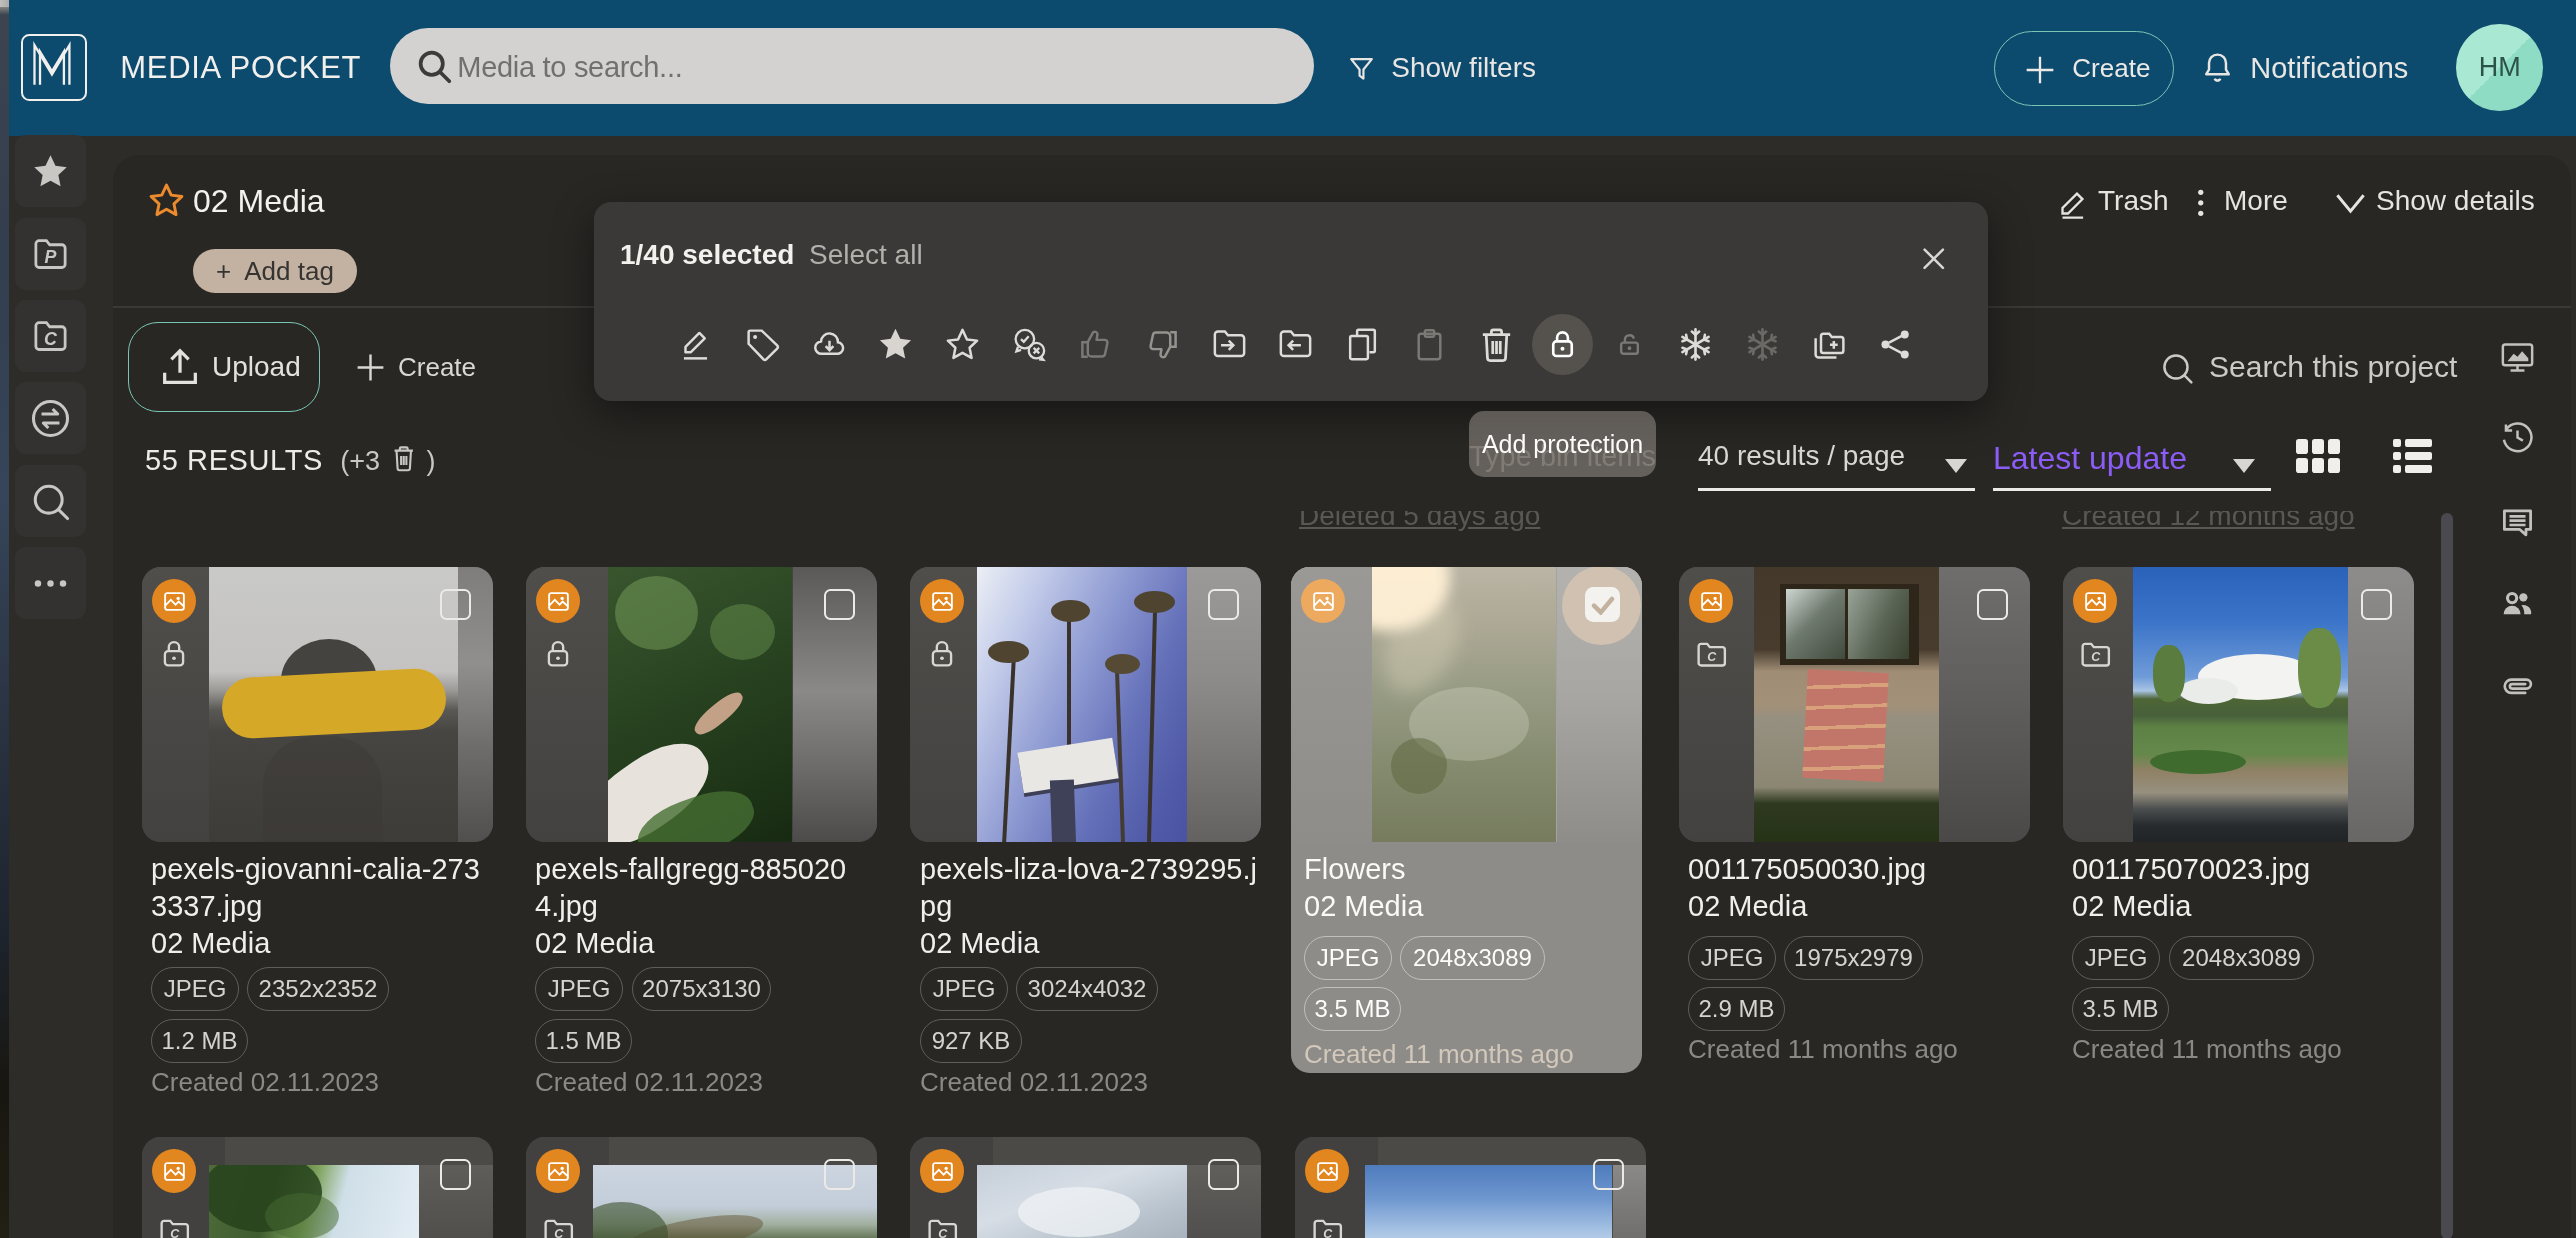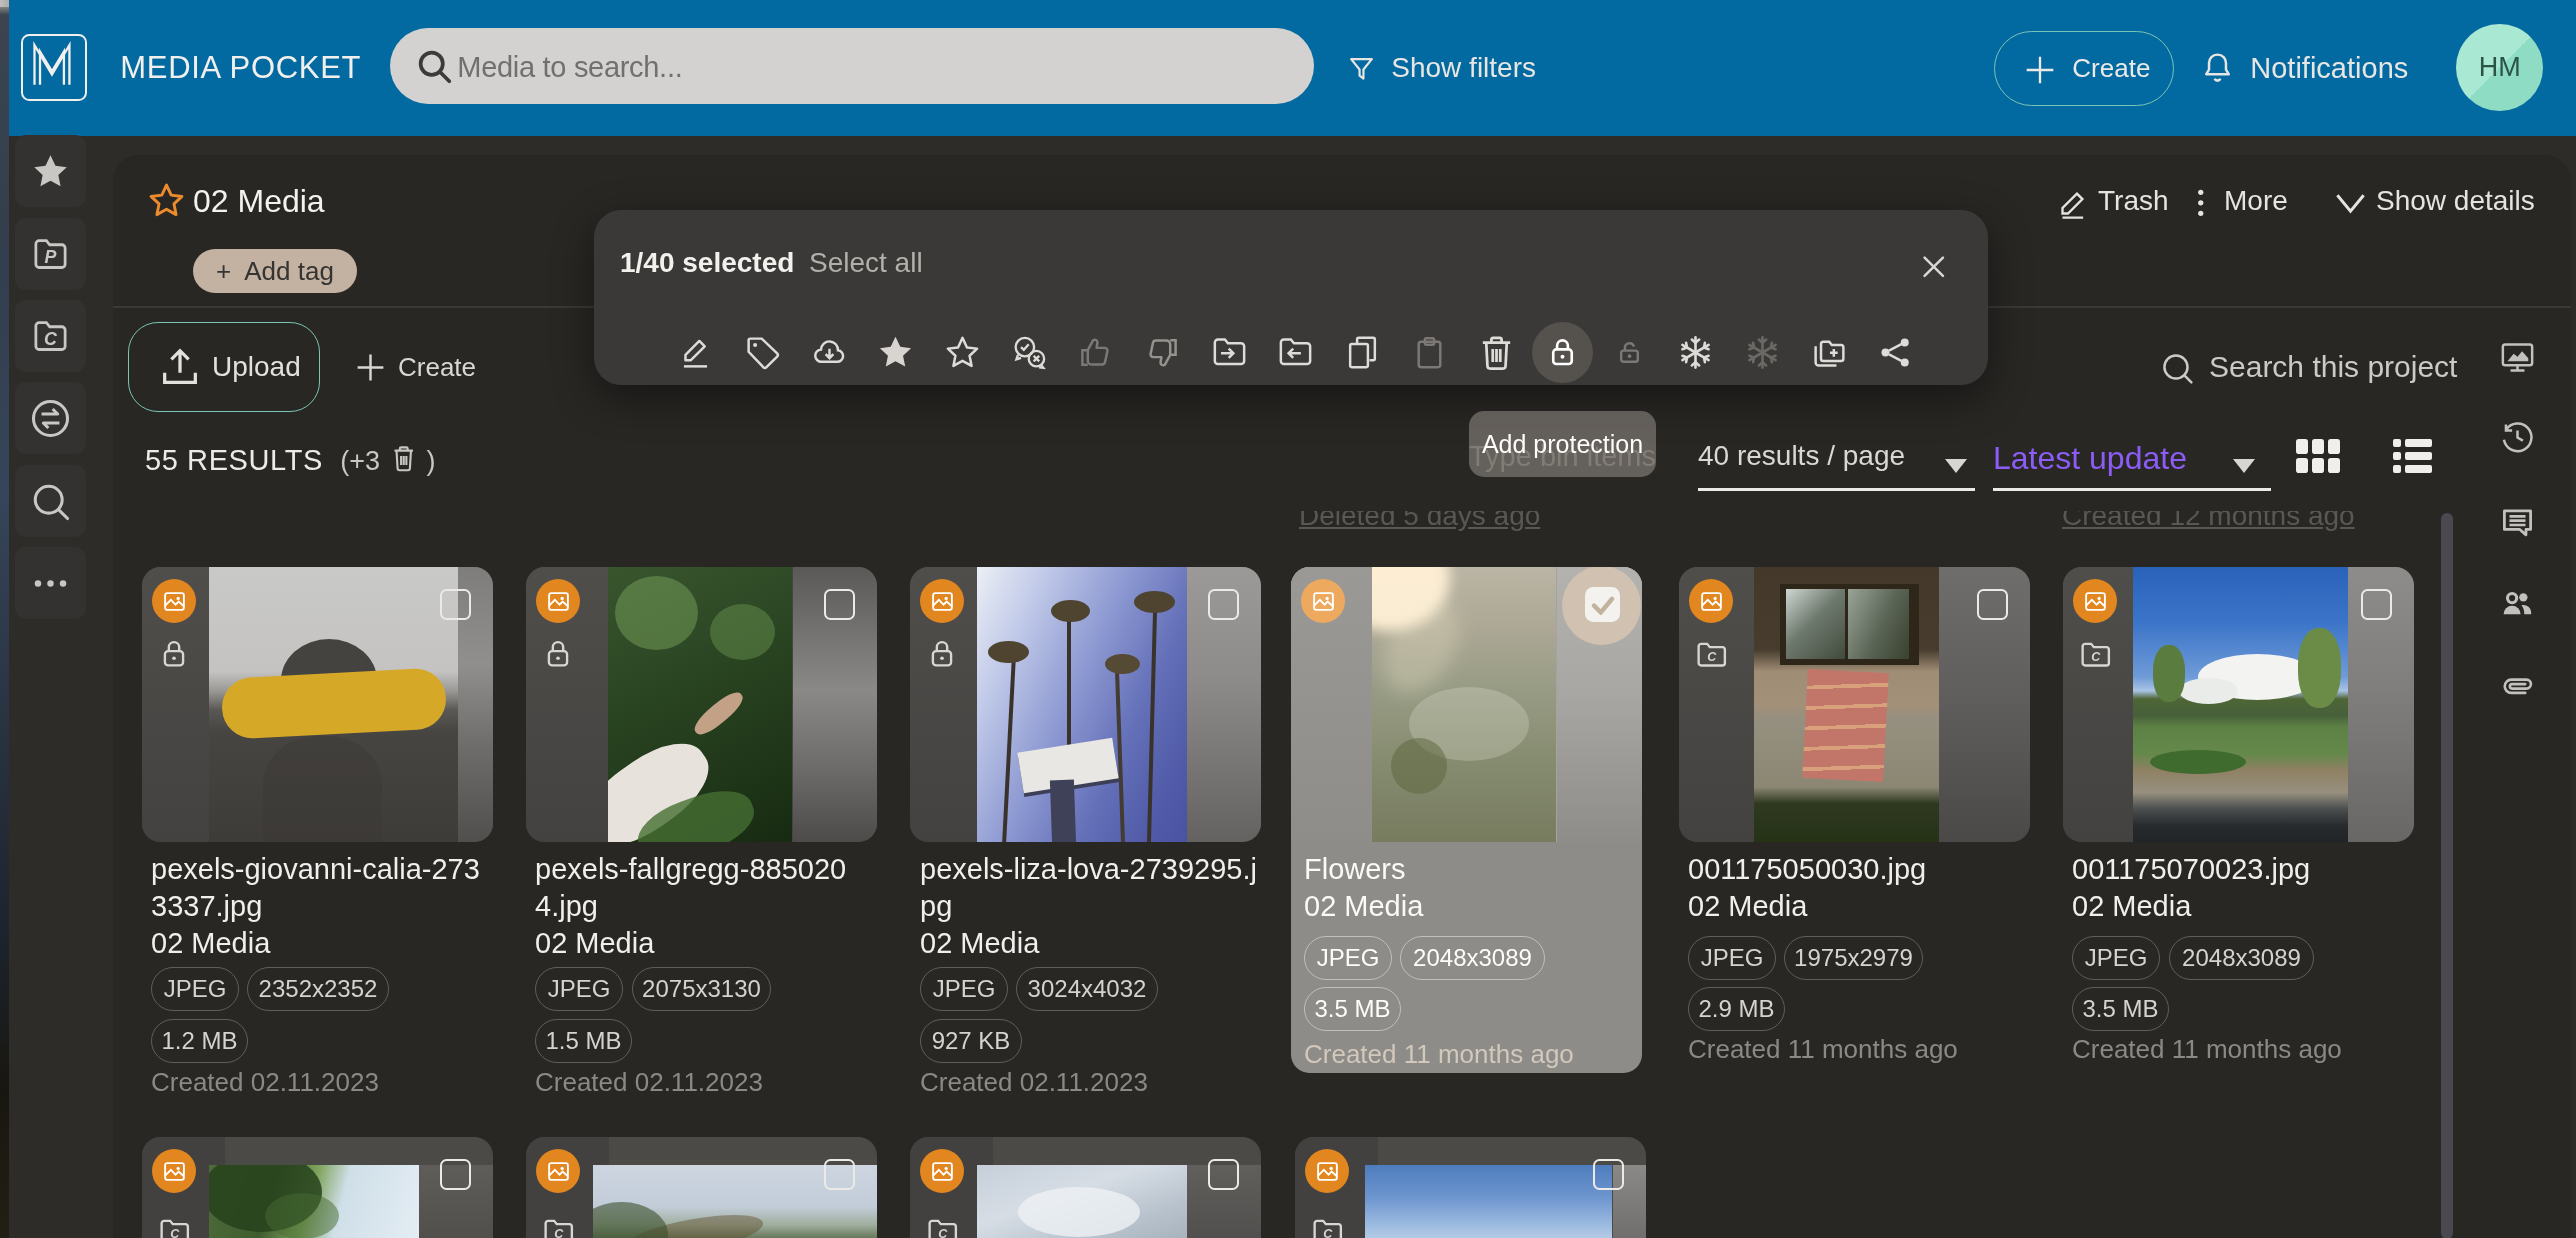--- a/index.html
+++ b/index.html
@@ -6,21 +6,21 @@
   html,body { width:2576px; height:1239px; overflow:hidden; }
   body { font-family:"Liberation Sans", sans-serif; background:#2d2c29; position:relative; }
   .abs { position:absolute; white-space:nowrap; }
   svg { display:block; }
 
   
   #sliver { left:0; top:0; width:9.3px; height:1239px;
     background:linear-gradient(180deg,#b3b2ae 0%,#8a8a86 0.5%,#3c4450 1.2%,#333e4e 20%,#36455a 40%,#2a3342 58%,#1d242e 75%,#181610 88%,#221f14 100%); }
 
   
-  #topbar { left:9.3px; top:0; width:2567px; height:136px; background:#0369a1; }
+  #topbar { left:9.3px; top:0; width:2567px; height:136px; background:#0c4a6e; }
   #logo { left:12px; top:34px; width:66px; height:67px; border:2.8px solid #f2f0ed; border-radius:8.3px; }
   #brand { left:111px; top:0; height:136px; line-height:136px; font-size:31px; letter-spacing:0.7px; color:#f2f0ed; font-weight:500; }
   #searchpill { left:381px; top:28px; width:924px; height:76px; border-radius:38px; background:#d3d2d0; }
   #searchph { left:67px; top:0; height:76px; line-height:78px; font-size:29px; letter-spacing:-0.3px; color:#71706e; }
   .tbtxt { font-size:28px; color:#e8e6e3; }
   #showfilters { left:1382px; top:0; height:136px; line-height:136px; }
   #createbtn { left:1985px; top:31px; width:180px; height:75px; border:1.9px solid #79c6b5; border-radius:38px; color:#eceae7; }
   #notif { left:2241px; font-size:29px !important; top:0; height:136px; line-height:136px; }
   #avatar { left:2447px; top:24px; width:87px; height:87px; border-radius:50%;
     background:linear-gradient(135deg,#a9e8d3 0%,#a9e8d3 50%,#8fdcc5 50%,#8fdcc5 100%);
@@ -59,21 +59,21 @@
   .thumb { top:412px; width:351px; height:275px; border-radius:18.5px; background:#454442; overflow:hidden; }
   .lstrip { left:0; top:0; width:67px; height:275px; background:linear-gradient(180deg,#504e4b,#434240); }
   .photo { top:0; height:275px; overflow:hidden; }
   .badge { width:44px; height:44px; border-radius:50%; background:#e2861f; display:flex; align-items:center; justify-content:center; }
   .cbox { width:31px; height:31px; border:2.8px solid #eceae7; border-radius:6.5px; }
   .cname { font-size:29px; color:#f1efed; line-height:37px; }
   .cpill { height:44px; border:1.9px solid #605e5b; border-radius:22px; color:#d5d3cf; font-size:24px; line-height:42px; text-align:center; display:inline-block; padding:0 20.4px; margin-right:8.3px; }
   .ccreated { font-size:26px; color:#8b8985; }
 
   
-  #popup { left:594px; top:210px; width:1394px; height:175px; border-radius:27px; background:#3b3937; box-shadow:0 13px 41px rgba(0,0,0,.45); z-index:40; }
+  #popup { left:594px; top:202px; width:1394px; height:199px; border-radius:17px; background:#3b3937; box-shadow:0 13px 41px rgba(0,0,0,.45); z-index:40; }
   #sel { left:26px; top:37px; font-size:28px; font-weight:600; color:#f3f1ee; }
   #selall { left:215px; top:37px; font-size:28px; color:#b3b0ac; }
   #pclose { left:1324px; top:41px; }
   .picon { top:124px; }
 
   
   #tooltip { left:1469px; top:411px; width:187px; height:66px; border-radius:15px; background:rgba(196,190,181,.38);
     color:#fdfcfa; font-size:25px; text-align:center; line-height:66px; z-index:50; }
 
   

